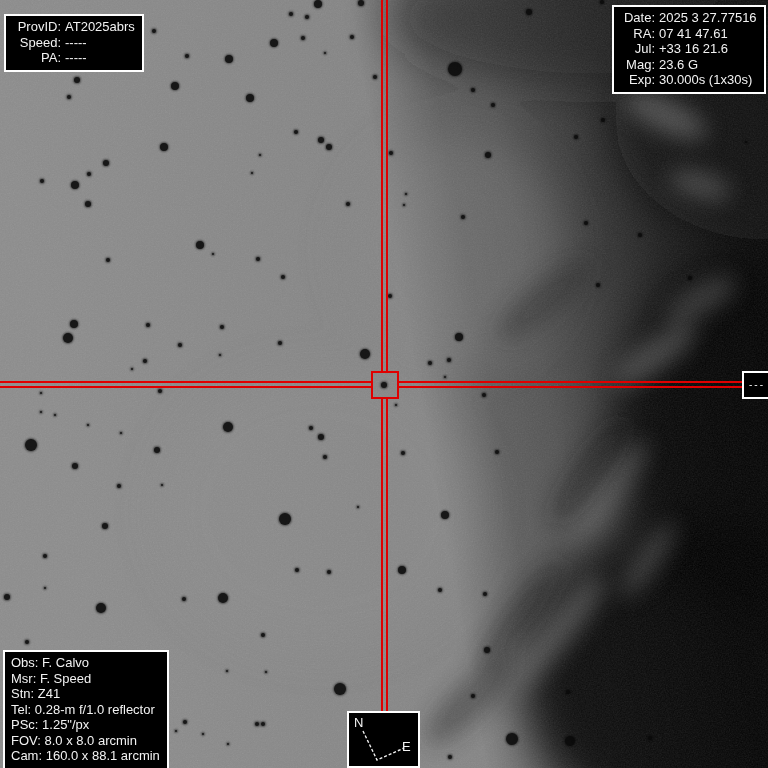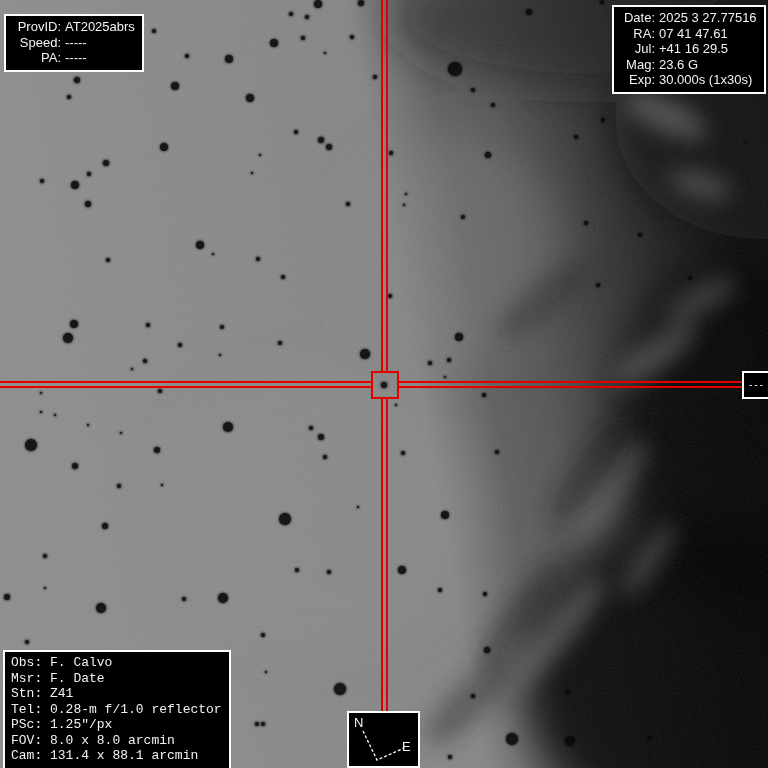--- a/index.html
+++ b/index.html
@@ -38,21 +38,21 @@
     font-size:13px;line-height:15.5px;
     padding:3px 7px 4px 6px;white-space:nowrap;
   }
   .row{display:flex;}
   .lbl{text-align:right;white-space:pre;}
   .lbl.w1{width:49px;}
   .lbl.w2{width:35px;}
   .val{white-space:pre;margin-left:4px;}
   #target-box{left:4px;top:14px;}
   #astro-box{left:612px;top:5px;}
-  #obs-box{left:3px;top:650px;font-family:Liberation Mono, monospace;}
+  #obs-box{left:3px;top:650px;}
   #edge-marker{
     left:742px;top:371px;width:34px;height:28px;box-sizing:border-box;
     display:flex;align-items:center;justify-content:flex-start;
     padding:0 0 0 5px;font-size:10px;letter-spacing:2px;
   }
   #compass{
     left:347px;top:711px;width:73px;height:57px;box-sizing:border-box;
     padding:0;
   }
   #compass .dir{position:absolute;font-size:13px;color:#f5f5f5;}
@@ -266,40 +266,40 @@
     <div class="row">
       <span class="lbl w2">Date:</span>
       <span class="val">2025 3 27.77516</span>
     </div>
     <div class="row">
       <span class="lbl w2">RA:</span>
       <span class="val">07 41 47.61</span>
     </div>
     <div class="row">
       <span class="lbl w2">Jul:</span>
-      <span class="val">+41 16 29.5</span>
+      <span class="val">+33 16 21.6</span>
     </div>
     <div class="row">
       <span class="lbl w2">Mag:</span>
       <span class="val">23.6 G</span>
     </div>
     <div class="row">
       <span class="lbl w2">Exp:</span>
       <span class="val">30.000s (1x30s)</span>
     </div>
   </div>
 
   <div class="obox" id="obs-box">
     <div class="line">Obs: F. Calvo</div>
-    <div class="line">Msr: F. Date</div>
+    <div class="line">Msr: F. Speed</div>
     <div class="line">Stn: Z41</div>
     <div class="line">Tel: 0.28-m f/1.0 reflector</div>
     <div class="line">PSc: 1.25"/px</div>
     <div class="line">FOV: 8.0 x 8.0 arcmin</div>
-    <div class="line">Cam: 131.4 x 88.1 arcmin</div>
+    <div class="line">Cam: 160.0 x 88.1 arcmin</div>
   </div>
 
   <div class="obox" id="edge-marker">
     <span>---</span>
   </div>
 
   <div class="obox" id="compass">
     <svg width="69" height="53" viewBox="0 0 69 53">
       <polyline points="14,18 28,47 55,35" fill="none" stroke="#f0f0f0" stroke-width="1.4" stroke-dasharray="3 2"></polyline>
     </svg>

